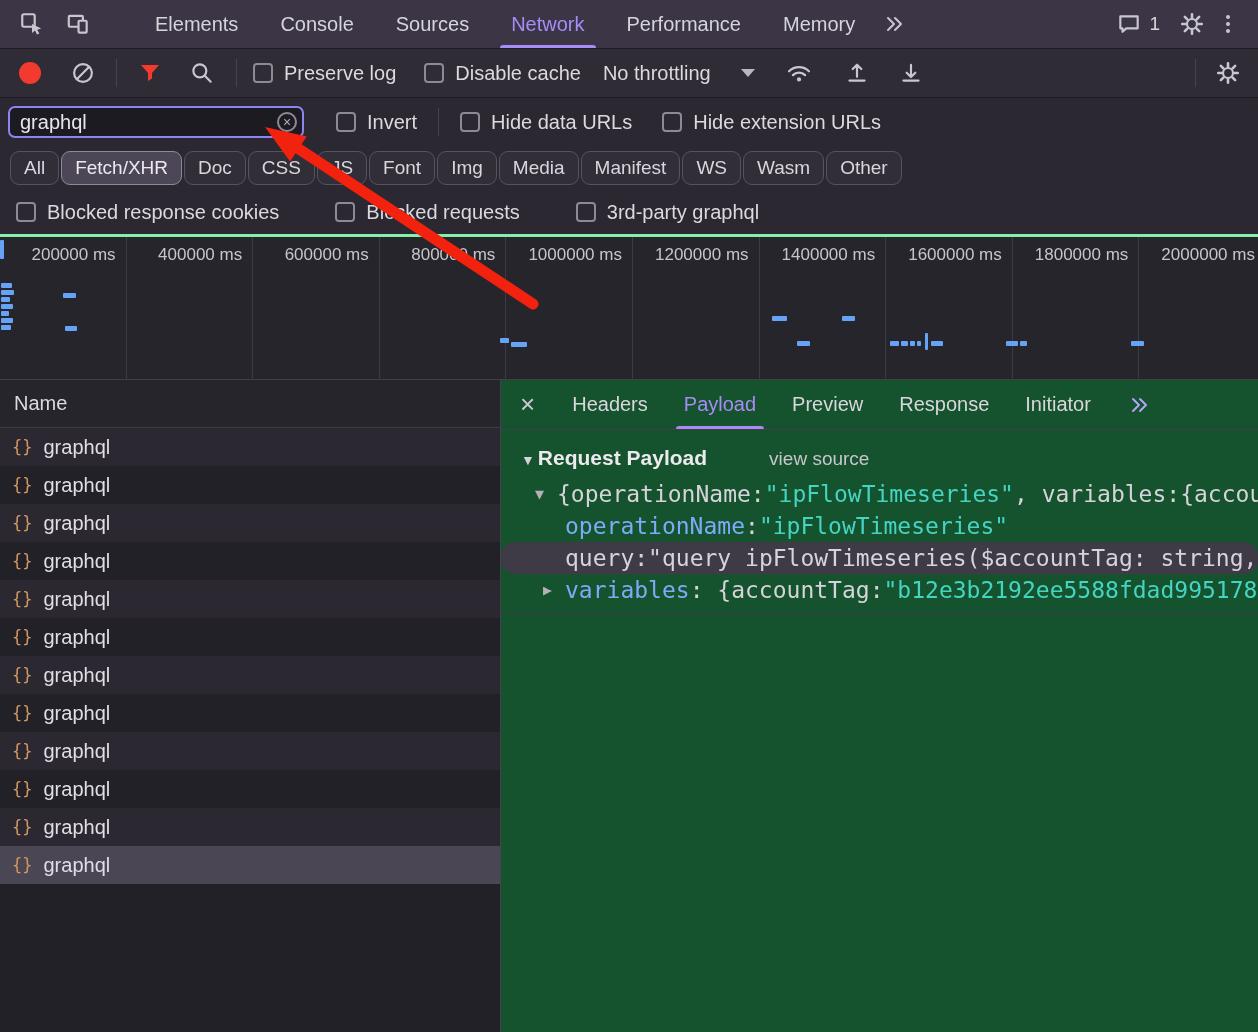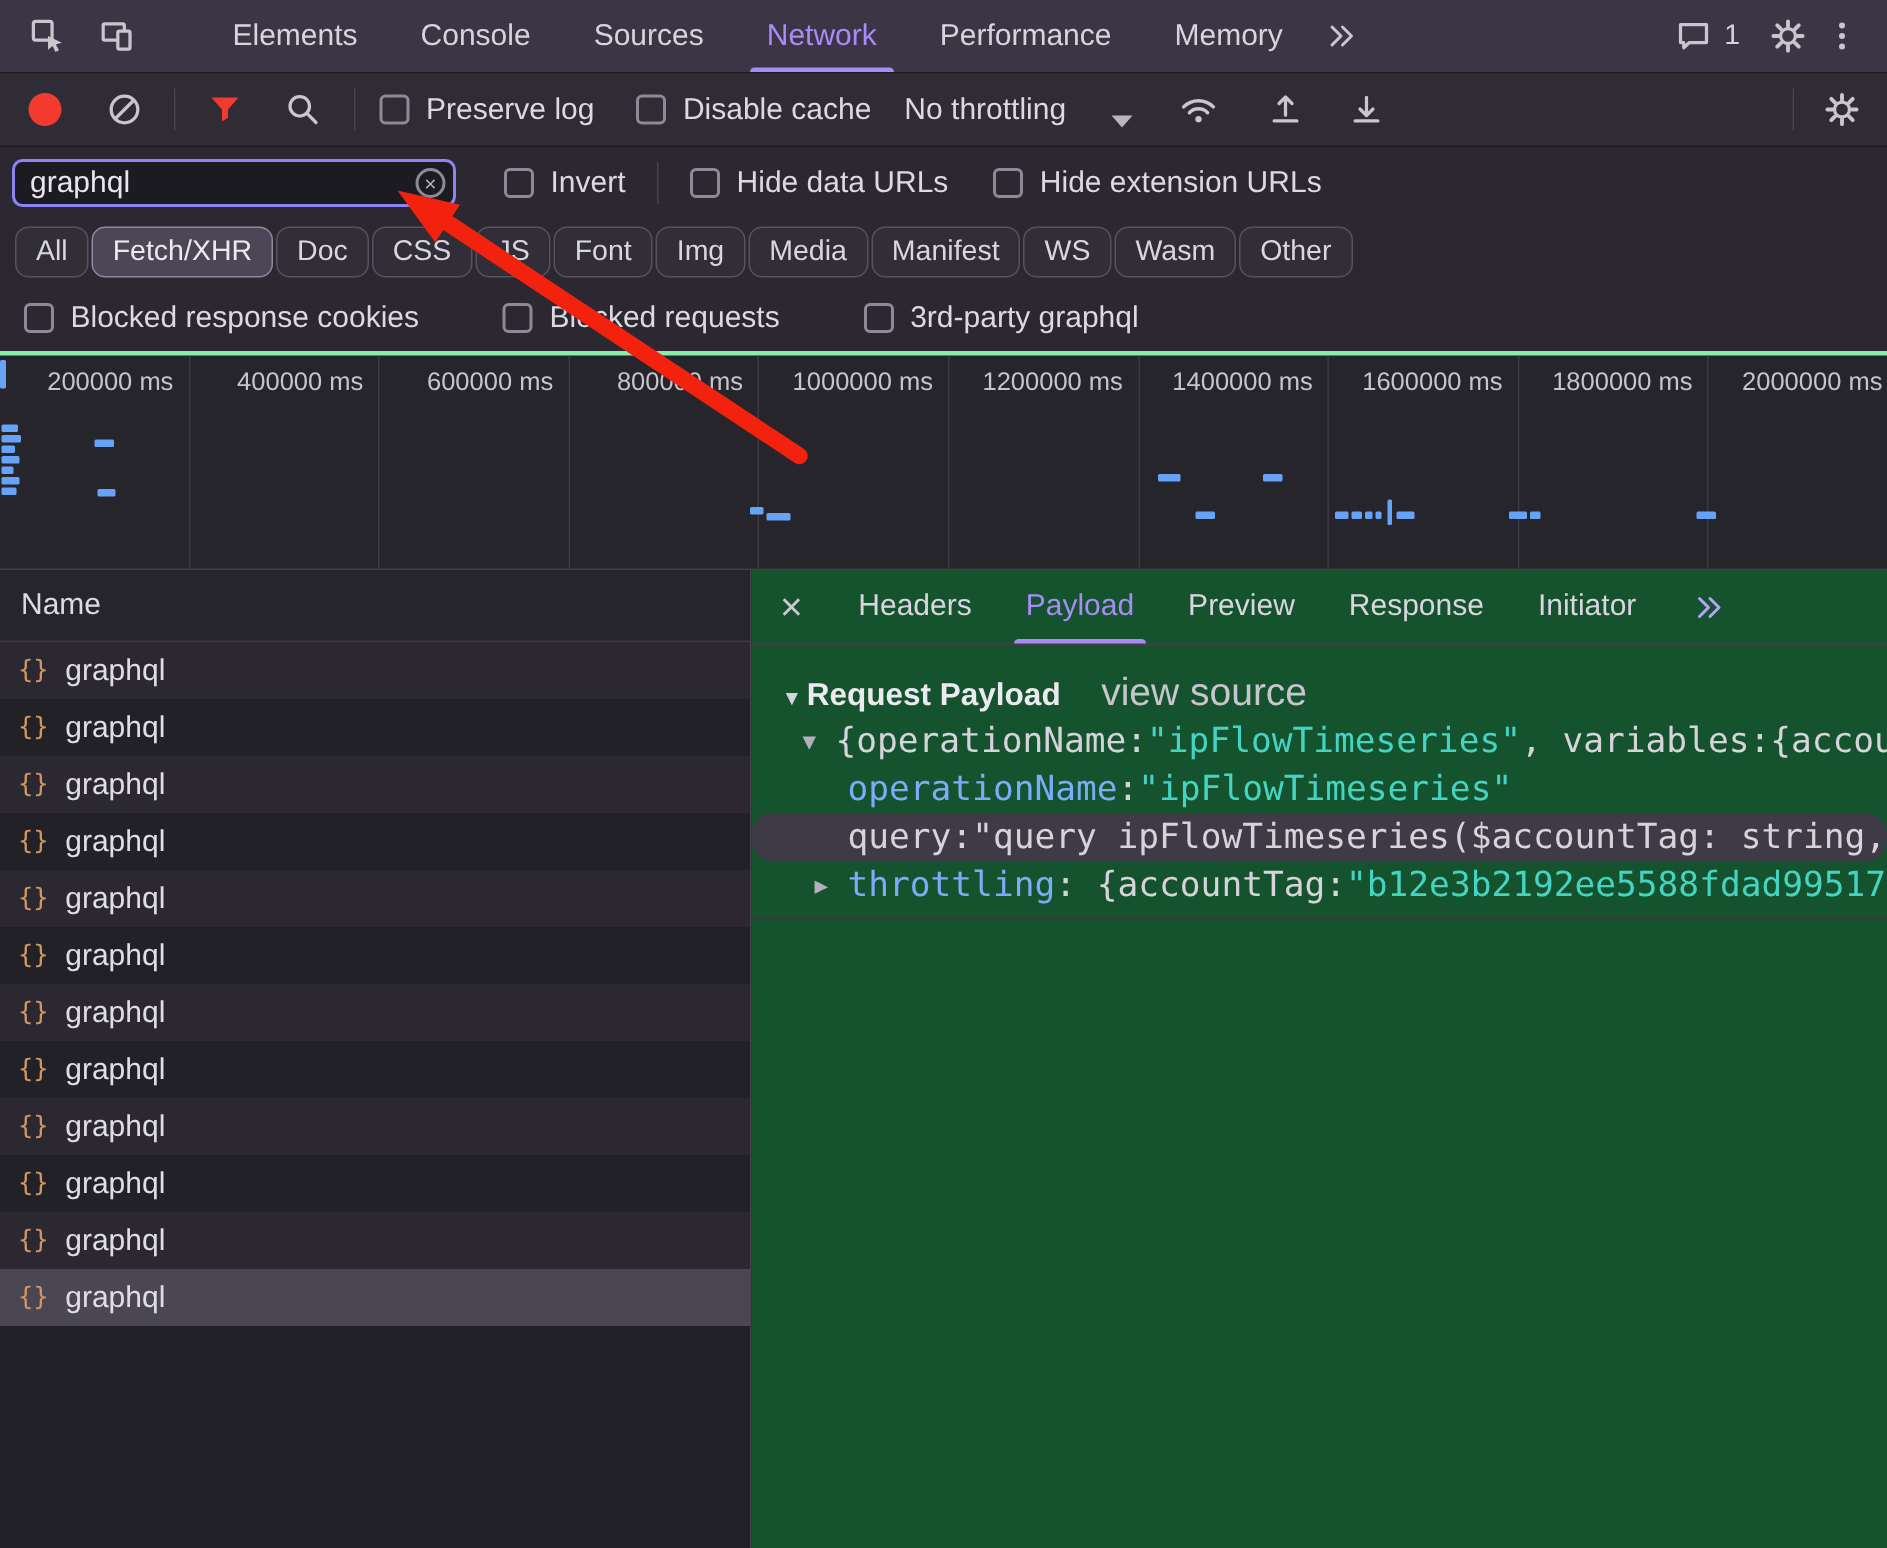--- a/index.html
+++ b/index.html
@@ -31,21 +31,21 @@
 
   
   .net-toolbar { height:49px; background:#2f2c35; border-bottom:1px solid #1d1b21;
     display:flex; align-items:center; }
   .record-dot { width:22px; height:22px; border-radius:50%;
     background:var(--record,#f23b2e); margin-left:19px; flex:0 0 auto; cursor:pointer; }
   .chk { display:flex; align-items:center; cursor:pointer; flex:0 0 auto; }
   .chk .box { width:20px; height:20px; border:2px solid #8d8996; border-radius:4px;
     margin-right:11px; flex:0 0 aupx; }
   .chk .lbl { font-size:20px; color:#dcd9e0; white-space:nowrap; }
-  .throttle { display:flex; align-items:flex-end; font-size:20px; color:#dcd9e0;
+  .throttle { display:flex; align-items:center; font-size:20px; color:#dcd9e0;
     margin-left:22px; cursor:pointer; }
   .caret-down { width:0; height:0; border-left:7px solid transparent;
     border-right:7px solid transparent; border-top:8px solid #b9b6c0; margin-left:30px; }
 
   
   .filter-row { height:48px; background:#2b2831; display:flex; align-items:center; }
   .filter-box { position:relative; margin-left:8px; width:296px; flex:0 0 auto; }
   .filter-box input { width:100%; height:32px; background:#1d1b22;
     border:2px solid #8d84f2; border-radius:7px; color:#e8e6ec;
     font-size:20px; font-family:"Liberation Sans",sans-serif; padding:0 34px 0 10px; outline:none; }
@@ -103,21 +103,21 @@
   .dtab.active::after { content:""; position:absolute; left:10px; right:10px; bottom:0;
     height:3px; border-radius:3px 3px 0 0; background:var(--accent,#a78bf6); }
   .more-tabs { margin-left:12px; }
 
   
   .payload { flex:1; padding-top:16px; overflow:hidden;
     font-family:"DejaVu Sans Mono",monospace; font-size:23px; color:#d6d3db; }
   .payload-header { display:flex; align-items:baseline; height:32px;
     padding-left:20px; font-family:"Liberation Sans",sans-serif; }
   .payload-title { font-size:21px; font-weight:bold; color:#eceaef; }
-  .view-source { margin-left:27px; font-size:26px; color:#c8c5ce; cursor:pointer;text-align:right; }
+  .view-source { margin-left:62px; font-size:19px; color:#c8c5ce; cursor:pointer;text-align:right; }
   .twisty { color:#b3b0ba; font-size:15px; display:inline-block; width:22px; flex:0 0 22px; }
   .twisty-down::before { content:"▼"; }
   .twisty-right::before { content:"▶"; }
   .hdr-twisty { font-size:14px; color:#d6d3db; margin-right:3px; }
   .hdr-twisty::before { content:"▼"; }
   .tree-row { height:32px; line-height:32px; white-space:nowrap; overflow:hidden;
     display:flex; align-items:center; }
   .tree-row .twisty { text-align:left; }
   .indent1 { padding-left:34px; }
   .indent2 { padding-left:64px; }
@@ -510,21 +510,21 @@
       </div>
 
       <div class="tree-row indent2 highlight">
         <span class="plain">query</span>
           <span class="plain">: </span>
           <span class="plain">"query ipFlowTimeseries($accountTag: string, $filter</span>
       </div>
 
       <div class="tree-row indent2t">
         <span class="twisty twisty-right"></span>
-        <span class="k">throttling</span>
+        <span class="k">variables</span>
           <span class="plain">: {accountTag: </span>
           <span class="s">"b12e3b2192ee5588fdad995178a03e26</span>
       </div>
 
       <div class="payload-divider"></div>
     </div>
   </div>
 </div>
 
 <svg class="annotation-layer" width="1258" height="1032" viewBox="0 0 1258 1032">

